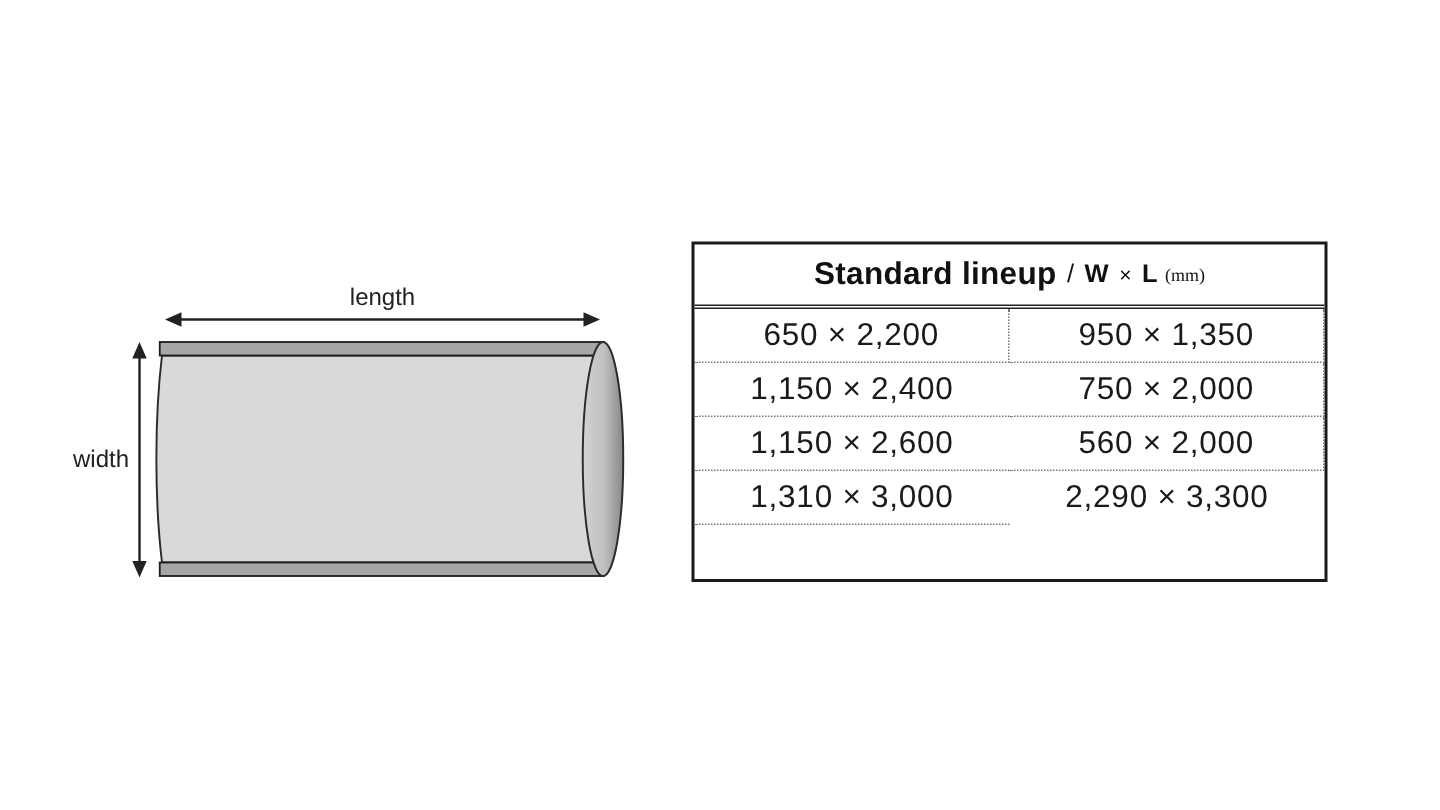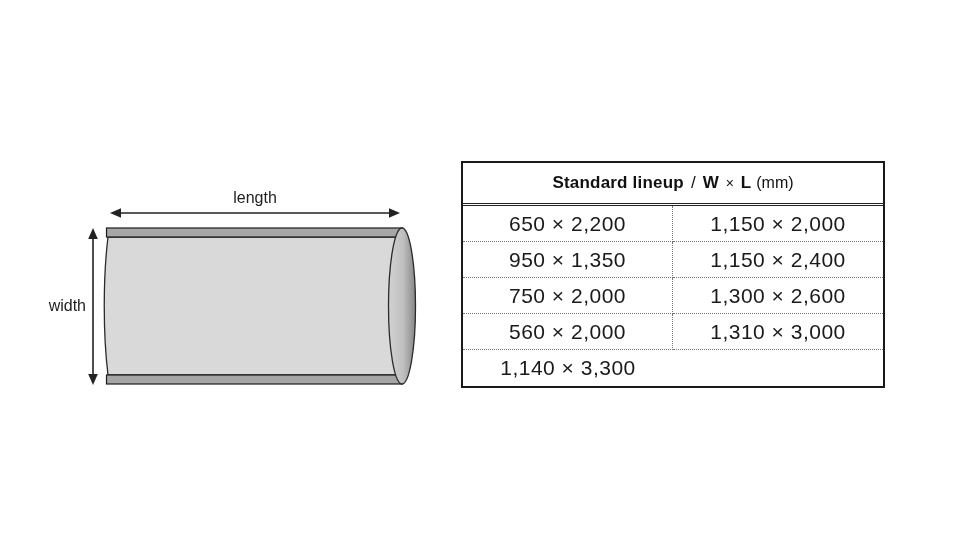--- a/index.html
+++ b/index.html
@@ -40,25 +40,25 @@
   .spec-header {
     height: 40px;
     box-sizing: content-box;
     border-bottom: 3px double #222222;
     display: flex;
     align-items: center;
     justify-content: center;
     gap: 7px;
     color: #111111;
   }
-  .spec-header .hdr-main { font-size: 17px; font-weight: bold; letter-spacing: 0.2px; }
+  .spec-header .hdr-main { font-size: 21px; font-weight: bold; letter-spacing: 0.2px; }
   .spec-header .hdr-sep  { font-size: 17px; font-weight: normal; }
   .spec-header .hdr-dim  { font-size: 17px; font-weight: bold; }
   .spec-header .hdr-times{ font-size: 14px; font-weight: normal; }
-  .spec-header .hdr-unit { font-size: 16px; font-weight: normal; margin-left: -2px; }
+  .spec-header .hdr-unit { font-size: 12px; font-weight: normal; margin-left: -2px; font-family: Liberation Serif, serif; }
   .spec-grid {
     display: grid;
     grid-template-columns: 1fr 1fr;
     grid-auto-rows: 36px;
   }
   .spec-cell {
     display: flex;
     align-items: center;
     justify-content: center;
     font-size: 21px;
@@ -105,24 +105,23 @@
     <div class="spec-header">
       <span class="hdr-main">Standard lineup</span>
       <span class="hdr-sep">/</span>
       <span class="hdr-dim">W</span>
       <span class="hdr-times">×</span>
       <span class="hdr-dim">L</span>
       <span class="hdr-unit">(mm)</span>
     </div>
     <div class="spec-grid">
       <div class="spec-cell col-first row-mid">650 × 2,200</div>
-      <div class="spec-cell row-mid">1,150 × 2,000</div>
       <div class="spec-cell col-first row-mid">950 × 1,350</div>
       <div class="spec-cell row-mid">1,150 × 2,400</div>
       <div class="spec-cell col-first row-mid">750 × 2,000</div>
-      <div class="spec-cell row-mid">1,300 × 2,600</div>
+      <div class="spec-cell row-mid">1,150 × 2,600</div>
       <div class="spec-cell col-first row-mid">560 × 2,000</div>
       <div class="spec-cell row-mid">1,310 × 3,000</div>
-      <div class="spec-cell">1,140 × 3,300</div>
+      <div class="spec-cell">2,290 × 3,300</div>
     </div>
   </div>
 
 </div>
 
 </body></html>

